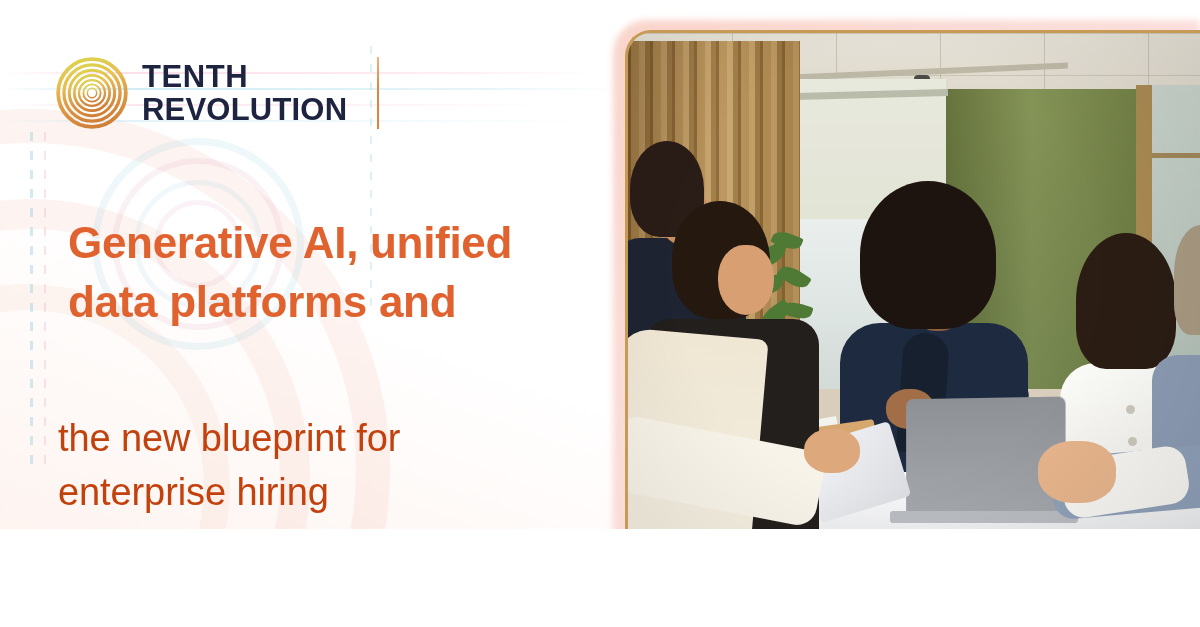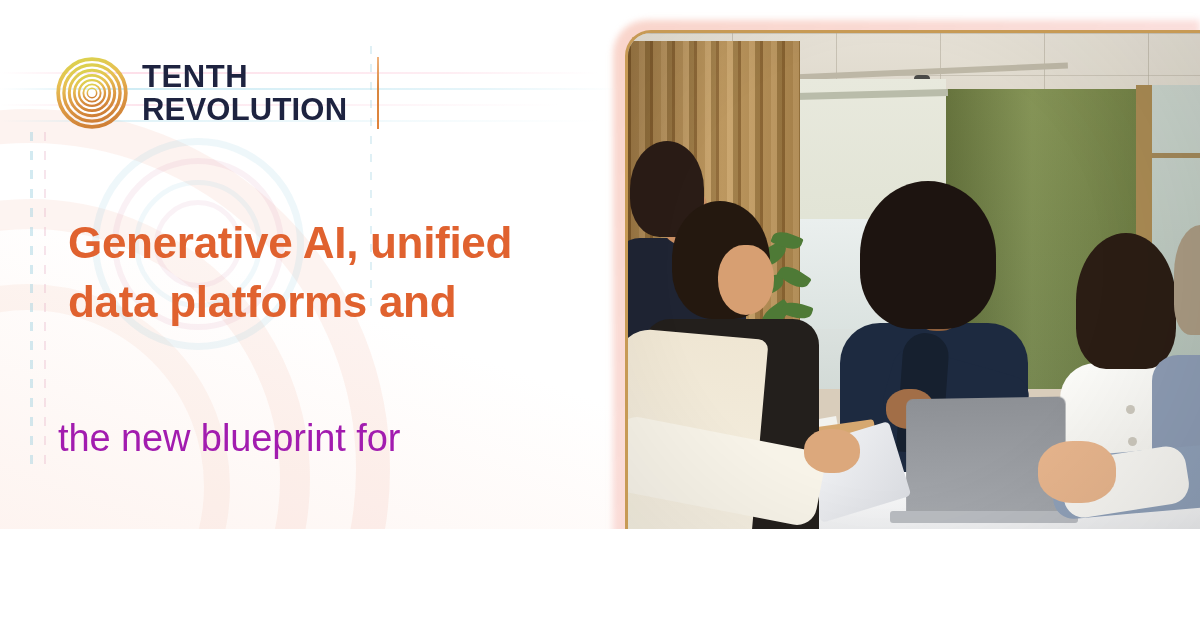--- a/index.html
+++ b/index.html
@@ -183,21 +183,21 @@
     letter-spacing:-0.3px;
     white-space:nowrap;
   }
 
   #subheadline {
     position:absolute;
     left:58px; top:412px;
     width:560px;
   }
   .sub-line {
-    color:#a21caf;
+    color:#c2410c;
     font-size:38px;
     font-weight:400;
     line-height:1.42;
     letter-spacing:-0.1px;
     white-space:nowrap;
   }
 
   
   #photo-card {
     position:absolute;
@@ -467,20 +467,21 @@
 
   </div>
 
   <div id="headline">
     <div class="headline-line">Generative AI, unified</div>
     <div class="headline-line">data platforms and</div>
   </div>
 
   <div id="subheadline">
     <div class="sub-line">the new blueprint for</div>
+    <div class="sub-line">enterprise hiring</div>
   </div>
 
   <div id="photo-glow"></div>
 
   <div id="photo-card" aria-label="Five business colleagues in a modern meeting room with a wooden slat wall and green accent wall, talking around a white conference table with an open laptop and a tablet">
     <div class="photo-inner">
 
       <div class="ph-ceiling"></div>
       <div class="ph-ceiling-grid"></div>
       <div class="ph-ceil-beam"></div>

